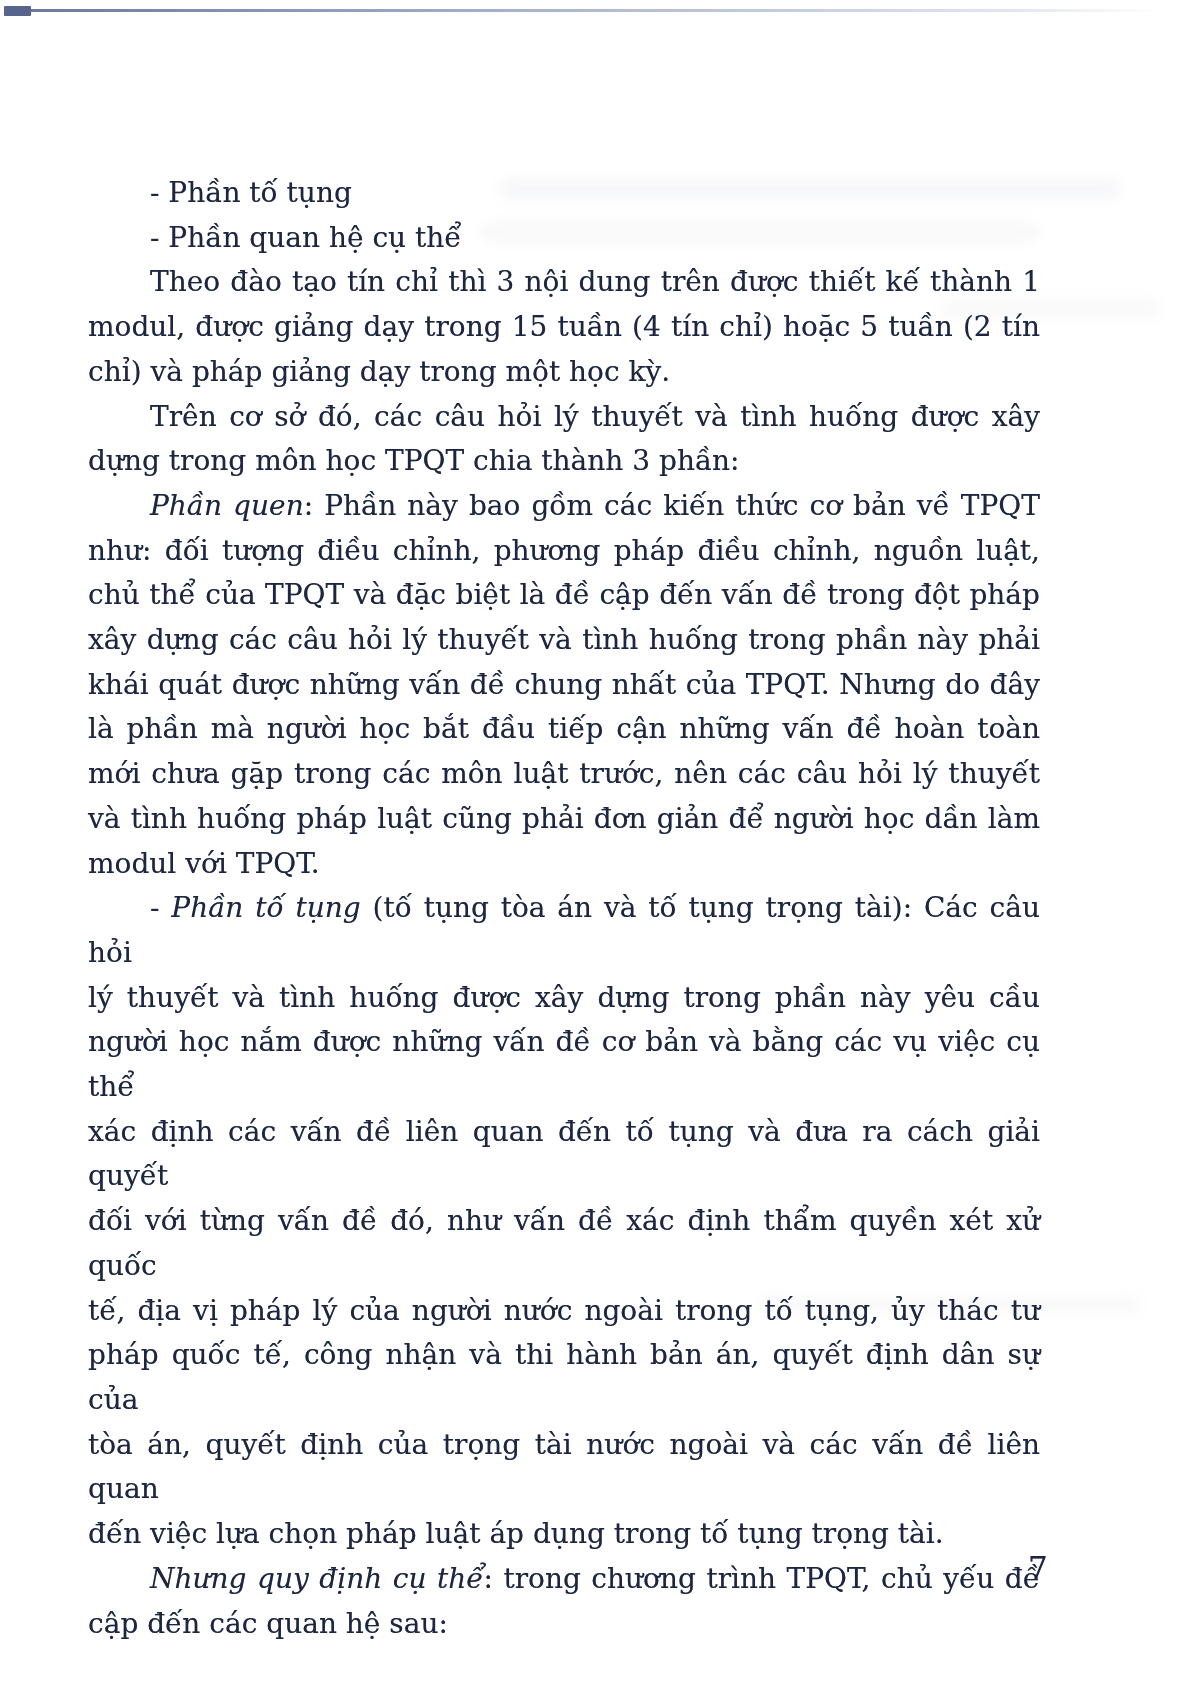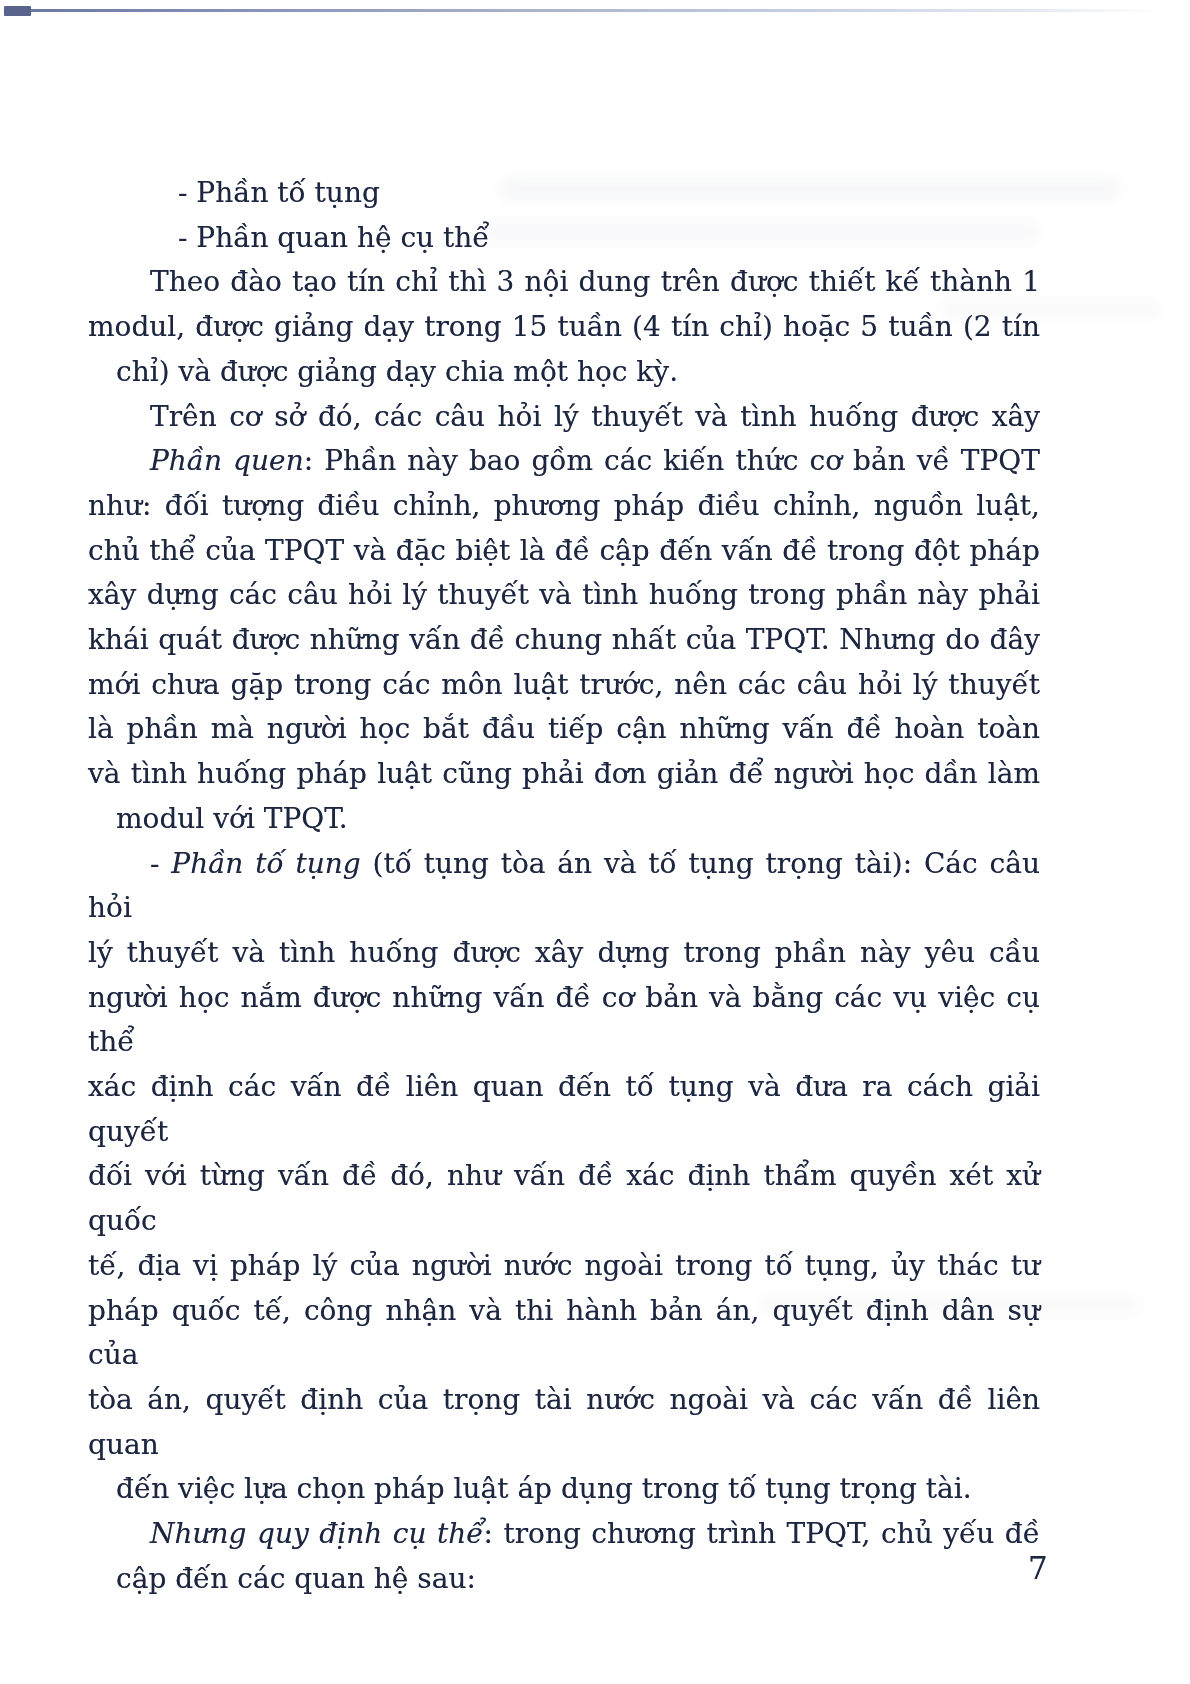--- a/index.html
+++ b/index.html
@@ -61,21 +61,20 @@
     text-shadow: 0 0 0.5px rgba(28, 38, 64, 0.55);
   }
   .line {
     text-align: justify;
     text-align-last: justify;
     white-space: normal;
   }
   .line.last {
     text-align: left;
     text-align-last: left;
-    margin-left: 28px;
   }
   .line.indent {
     text-indent: 62px;
   }
   .it {
     font-style: italic;
   }
   .page-number {
     position: absolute;
     left: 1028px;
@@ -95,29 +94,30 @@
   <div class="ghost g1"></div>
   <div class="ghost g2"></div>
   <div class="ghost g3"></div>
   <div class="ghost g4"></div>
 
   <main class="textblock">
       <div class="line indent last"><span>- Phần tố tụng</span></div>
       <div class="line indent last"><span>- Phần quan hệ cụ thể</span></div>
       <div class="line indent"><span>Theo đào tạo tín chỉ thì 3 nội dung trên được thiết kế thành 1</span></div>
       <div class="line"><span>modul, được giảng dạy trong 15 tuần (4 tín chỉ) hoặc 5 tuần (2 tín</span></div>
-      <div class="line last"><span>chỉ) và được giảng dạy chia một học kỳ.</span></div>
+      <div class="line last"><span>chỉ) và pháp giảng dạy trong một học kỳ.</span></div>
       <div class="line indent"><span>Trên cơ sở đó, các câu hỏi lý thuyết và tình huống được xây</span></div>
+      <div class="line last"><span>dựng trong môn học TPQT chia thành 3 phần:</span></div>
       <div class="line indent"><span class="it">Phần quen</span><span>: Phần này bao gồm các kiến thức cơ bản về TPQT</span></div>
       <div class="line"><span>như: đối tượng điều chỉnh, phương pháp điều chỉnh, nguồn luật,</span></div>
       <div class="line"><span>chủ thể của TPQT và đặc biệt là đề cập đến vấn đề trong đột pháp</span></div>
       <div class="line"><span>xây dựng các câu hỏi lý thuyết và tình huống trong phần này phải</span></div>
       <div class="line"><span>khái quát được những vấn đề chung nhất của TPQT. Nhưng do đây</span></div>
+      <div class="line"><span>là phần mà người học bắt đầu tiếp cận những vấn đề hoàn toàn</span></div>
       <div class="line"><span>mới chưa gặp trong các môn luật trước, nên các câu hỏi lý thuyết</span></div>
-      <div class="line"><span>là phần mà người học bắt đầu tiếp cận những vấn đề hoàn toàn</span></div>
       <div class="line"><span>và tình huống pháp luật cũng phải đơn giản để người học dần làm</span></div>
       <div class="line last"><span>modul với TPQT.</span></div>
       <div class="line indent"><span>- </span><span class="it">Phần tố tụng</span><span> (tố tụng tòa án và tố tụng trọng tài): Các câu hỏi</span></div>
       <div class="line"><span>lý thuyết và tình huống được xây dựng trong phần này yêu cầu</span></div>
       <div class="line"><span>người học nắm được những vấn đề cơ bản và bằng các vụ việc cụ thể</span></div>
       <div class="line"><span>xác định các vấn đề liên quan đến tố tụng và đưa ra cách giải quyết</span></div>
       <div class="line"><span>đối với từng vấn đề đó, như vấn đề xác định thẩm quyền xét xử quốc</span></div>
       <div class="line"><span>tế, địa vị pháp lý của người nước ngoài trong tố tụng, ủy thác tư</span></div>
       <div class="line"><span>pháp quốc tế, công nhận và thi hành bản án, quyết định dân sự của</span></div>
       <div class="line"><span>tòa án, quyết định của trọng tài nước ngoài và các vấn đề liên quan</span></div>

